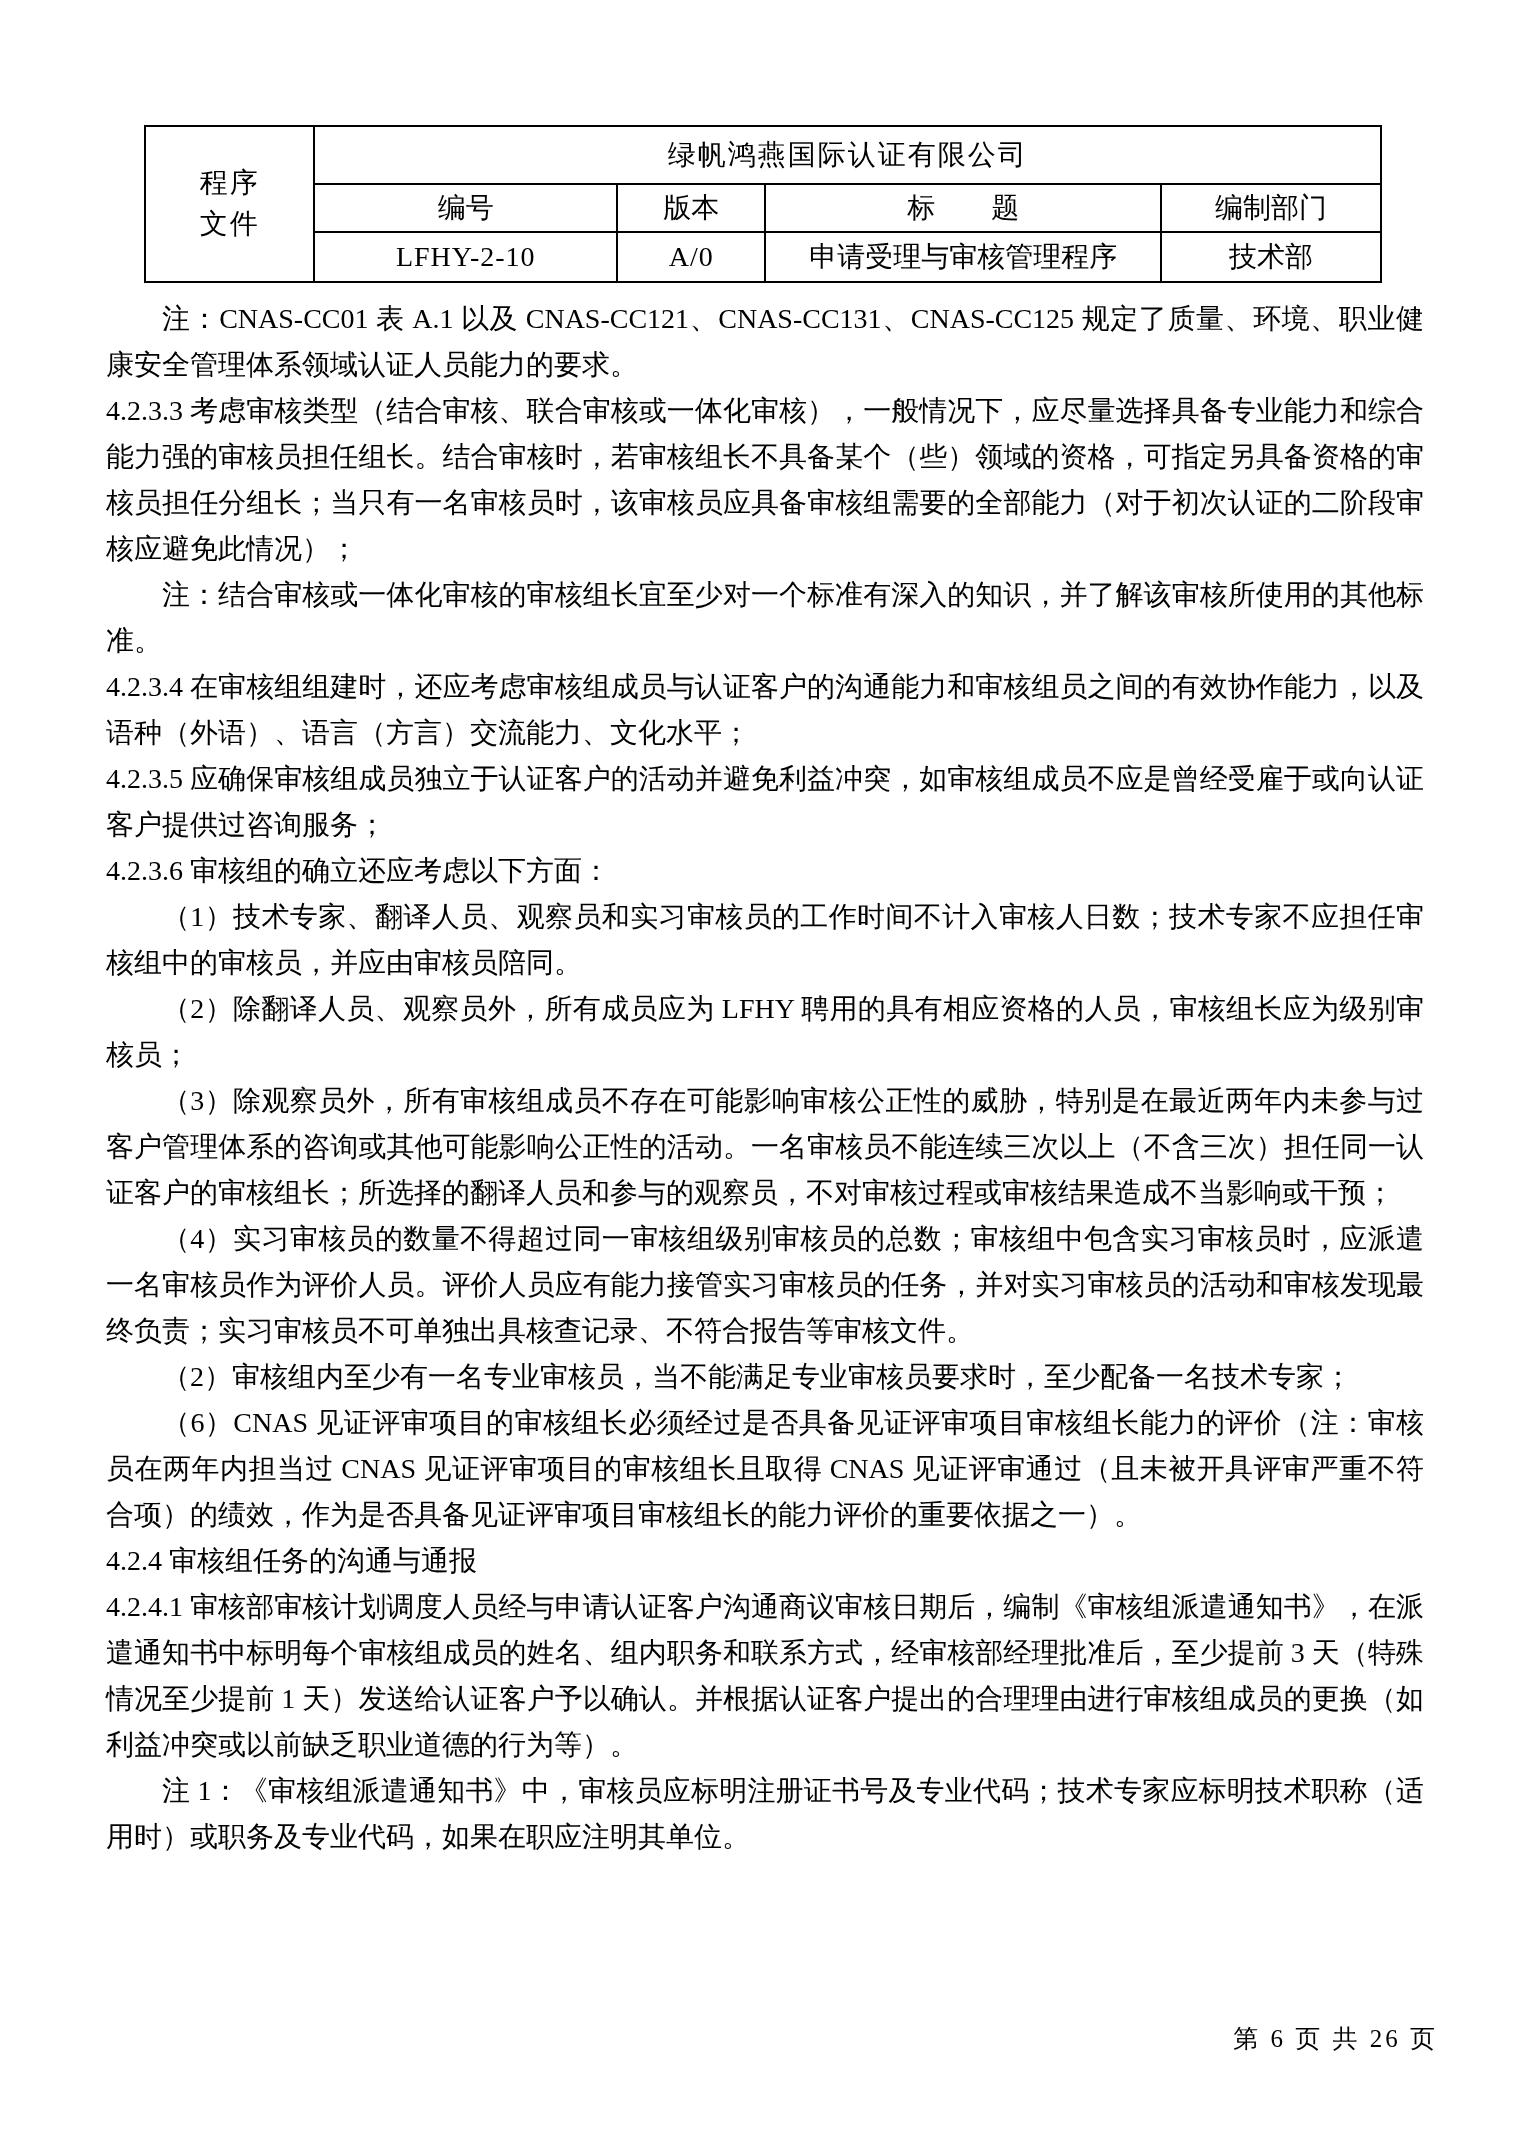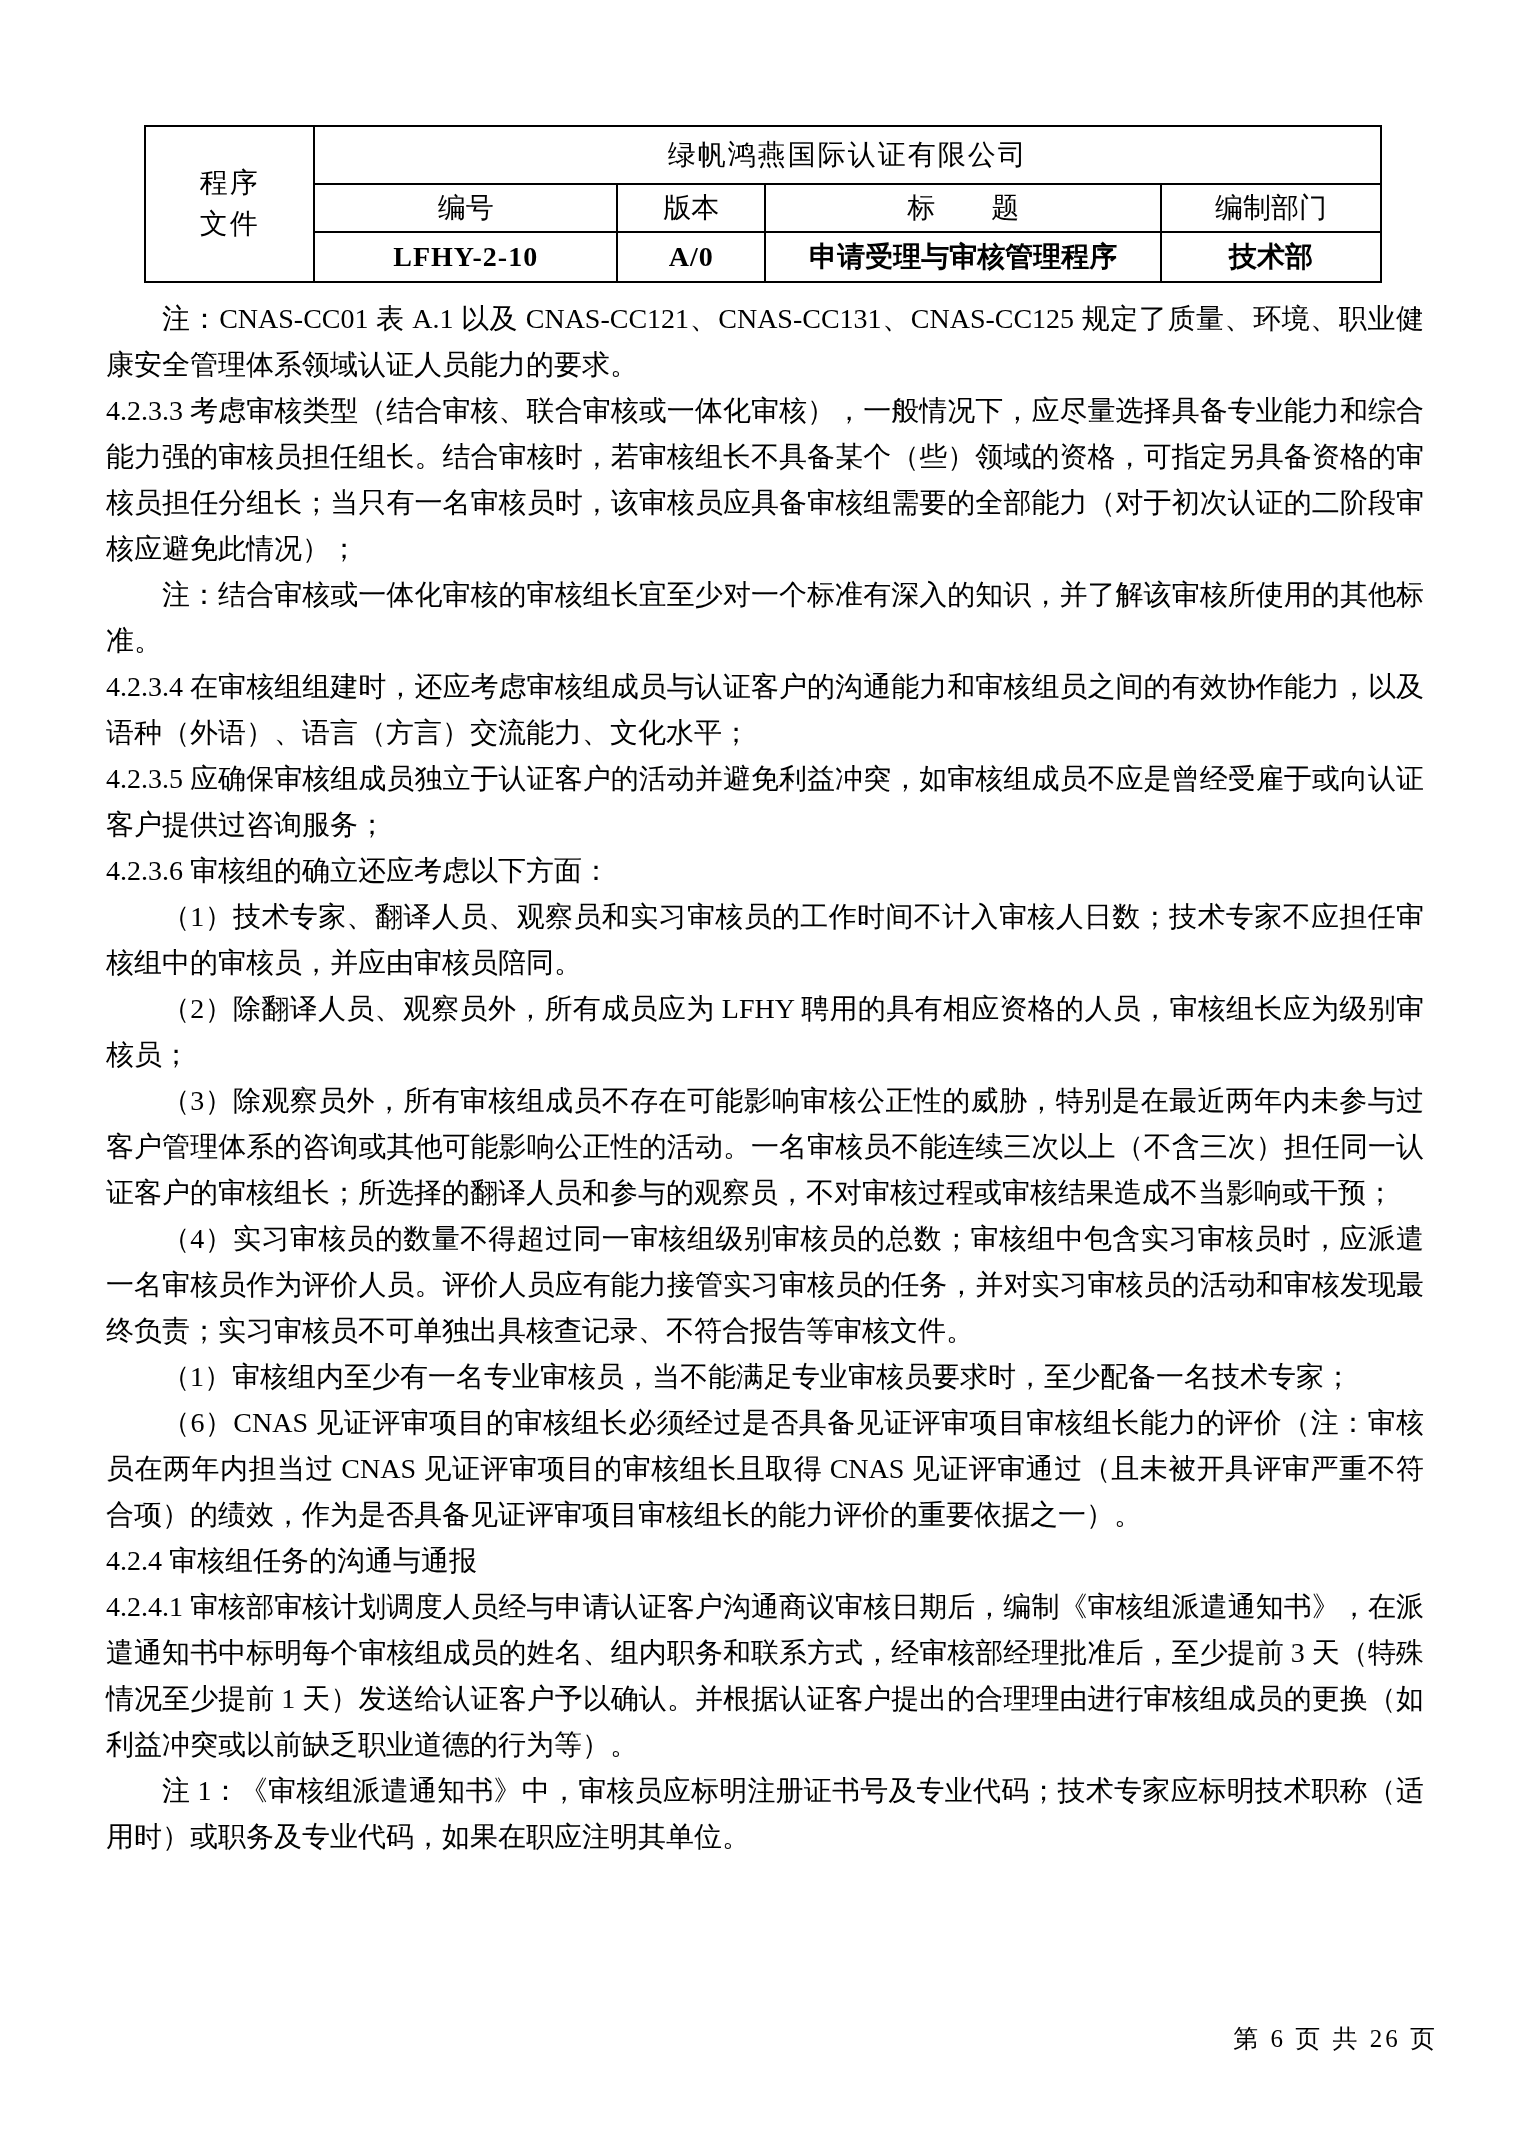--- a/index.html
+++ b/index.html
@@ -33,21 +33,21 @@
   table.header-table td {
     border: 2px solid #000000;
     text-align: center;
     vertical-align: middle;
     font-size: 28px;
     padding: 0 4px;
     overflow: hidden;
   }
   .row-company td { height: 56px; font-size: 30px; letter-spacing: 2px; }
   .row-labels td  { height: 46px; }
-  .row-values td  { height: 48px; font-weight: bold; }
+  .row-values td  { height: 48px; }
   td.doc-type-cell {
     white-space: pre-line;
     line-height: 1.45;
     font-size: 29px;
     letter-spacing: 2px;
   }
   td.mono-val { letter-spacing: 1px; }
   
   .body-text {
     margin-top: 13px;
@@ -110,21 +110,21 @@
       <p class="indent">注：CNAS-CC01 表 A.1 以及 CNAS-CC121、CNAS-CC131、CNAS-CC125 规定了质量、环境、职业健康安全管理体系领域认证人员能力的要求。</p>
       <p>4.2.3.3 考虑审核类型（结合审核、联合审核或一体化审核），一般情况下，应尽量选择具备专业能力和综合能力强的审核员担任组长。结合审核时，若审核组长不具备某个（些）领域的资格，可指定另具备资格的审核员担任分组长；当只有一名审核员时，该审核员应具备审核组需要的全部能力（对于初次认证的二阶段审核应避免此情况）；</p>
       <p class="indent">注：结合审核或一体化审核的审核组长宜至少对一个标准有深入的知识，并了解该审核所使用的其他标准。</p>
       <p>4.2.3.4 在审核组组建时，还应考虑审核组成员与认证客户的沟通能力和审核组员之间的有效协作能力，以及语种（外语）、语言（方言）交流能力、文化水平；</p>
       <p>4.2.3.5 应确保审核组成员独立于认证客户的活动并避免利益冲突，如审核组成员不应是曾经受雇于或向认证客户提供过咨询服务；</p>
       <p>4.2.3.6 审核组的确立还应考虑以下方面：</p>
       <p class="indent">（1）技术专家、翻译人员、观察员和实习审核员的工作时间不计入审核人日数；技术专家不应担任审核组中的审核员，并应由审核员陪同。</p>
       <p class="indent">（2）除翻译人员、观察员外，所有成员应为 LFHY 聘用的具有相应资格的人员，审核组长应为级别审核员；</p>
       <p class="indent">（3）除观察员外，所有审核组成员不存在可能影响审核公正性的威胁，特别是在最近两年内未参与过客户管理体系的咨询或其他可能影响公正性的活动。一名审核员不能连续三次以上（不含三次）担任同一认证客户的审核组长；所选择的翻译人员和参与的观察员，不对审核过程或审核结果造成不当影响或干预；</p>
       <p class="indent">（4）实习审核员的数量不得超过同一审核组级别审核员的总数；审核组中包含实习审核员时，应派遣一名审核员作为评价人员。评价人员应有能力接管实习审核员的任务，并对实习审核员的活动和审核发现最终负责；实习审核员不可单独出具核查记录、不符合报告等审核文件。</p>
-      <p class="indent">（1）审核组内至少有一名专业审核员，当不能满足专业审核员要求时，至少配备一名技术专家；</p>
+      <p class="indent">（2）审核组内至少有一名专业审核员，当不能满足专业审核员要求时，至少配备一名技术专家；</p>
       <p class="indent">（6）CNAS 见证评审项目的审核组长必须经过是否具备见证评审项目审核组长能力的评价（注：审核员在两年内担当过 CNAS 见证评审项目的审核组长且取得 CNAS 见证评审通过（且未被开具评审严重不符合项）的绩效，作为是否具备见证评审项目审核组长的能力评价的重要依据之一）。</p>
       <p>4.2.4 审核组任务的沟通与通报</p>
       <p>4.2.4.1 审核部审核计划调度人员经与申请认证客户沟通商议审核日期后，编制《审核组派遣通知书》，在派遣通知书中标明每个审核组成员的姓名、组内职务和联系方式，经审核部经理批准后，至少提前 3 天（特殊情况至少提前 1 天）发送给认证客户予以确认。并根据认证客户提出的合理理由进行审核组成员的更换（如利益冲突或以前缺乏职业道德的行为等）。</p>
       <p class="indent">注 1：《审核组派遣通知书》中，审核员应标明注册证书号及专业代码；技术专家应标明技术职称（适用时）或职务及专业代码，如果在职应注明其单位。</p>
     </div>
 
   <div class="footer">第 6 页 共 26 页</div>
 
 </div>
 

